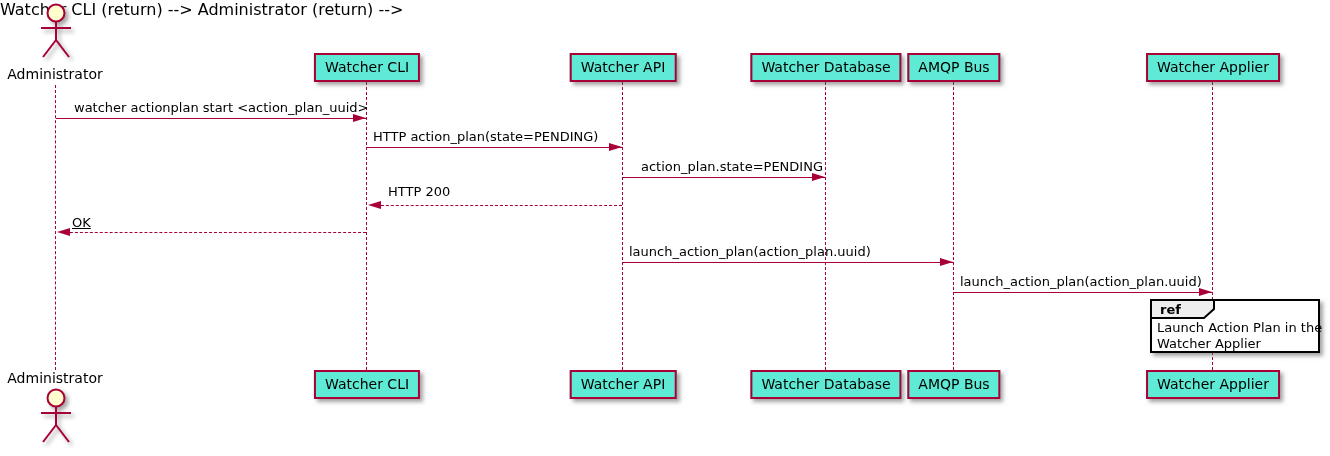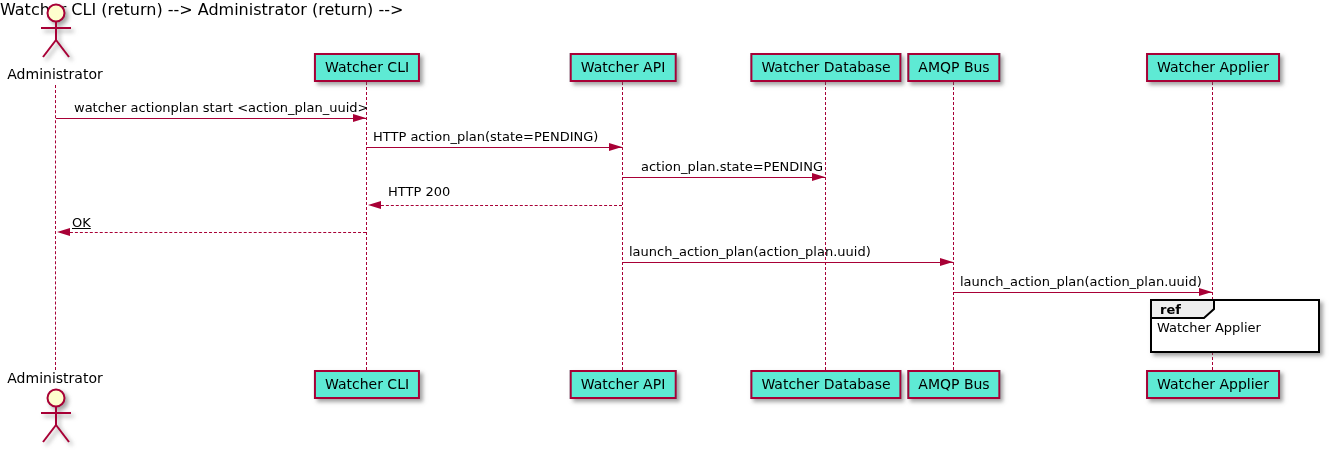--- a/index.html
+++ b/index.html
@@ -178,17 +178,18 @@
   <div class="msg-line" style="left:954px;top:292px;width:258px;"></div>
   <div class="ah ah-right" style="left:1199px;top:288px;"></div>
 
   
   <div class="ref-box">
     <svg class="ref-tab" width="66" height="20" viewBox="0 0 66 20">
       <polygon points="1,1 64,1 64,10 54,19 1,19" fill="#EEEEEE" stroke="#000000" stroke-width="2"></polygon>
     </svg>
     <div class="ref-tab-text">ref</div>
     <div class="ref-body">
+      <div>Launch Action Plan in the</div>
       <div>Watcher Applier</div>
     </div>
   </div>
 
 </div>
 
 </body></html>

